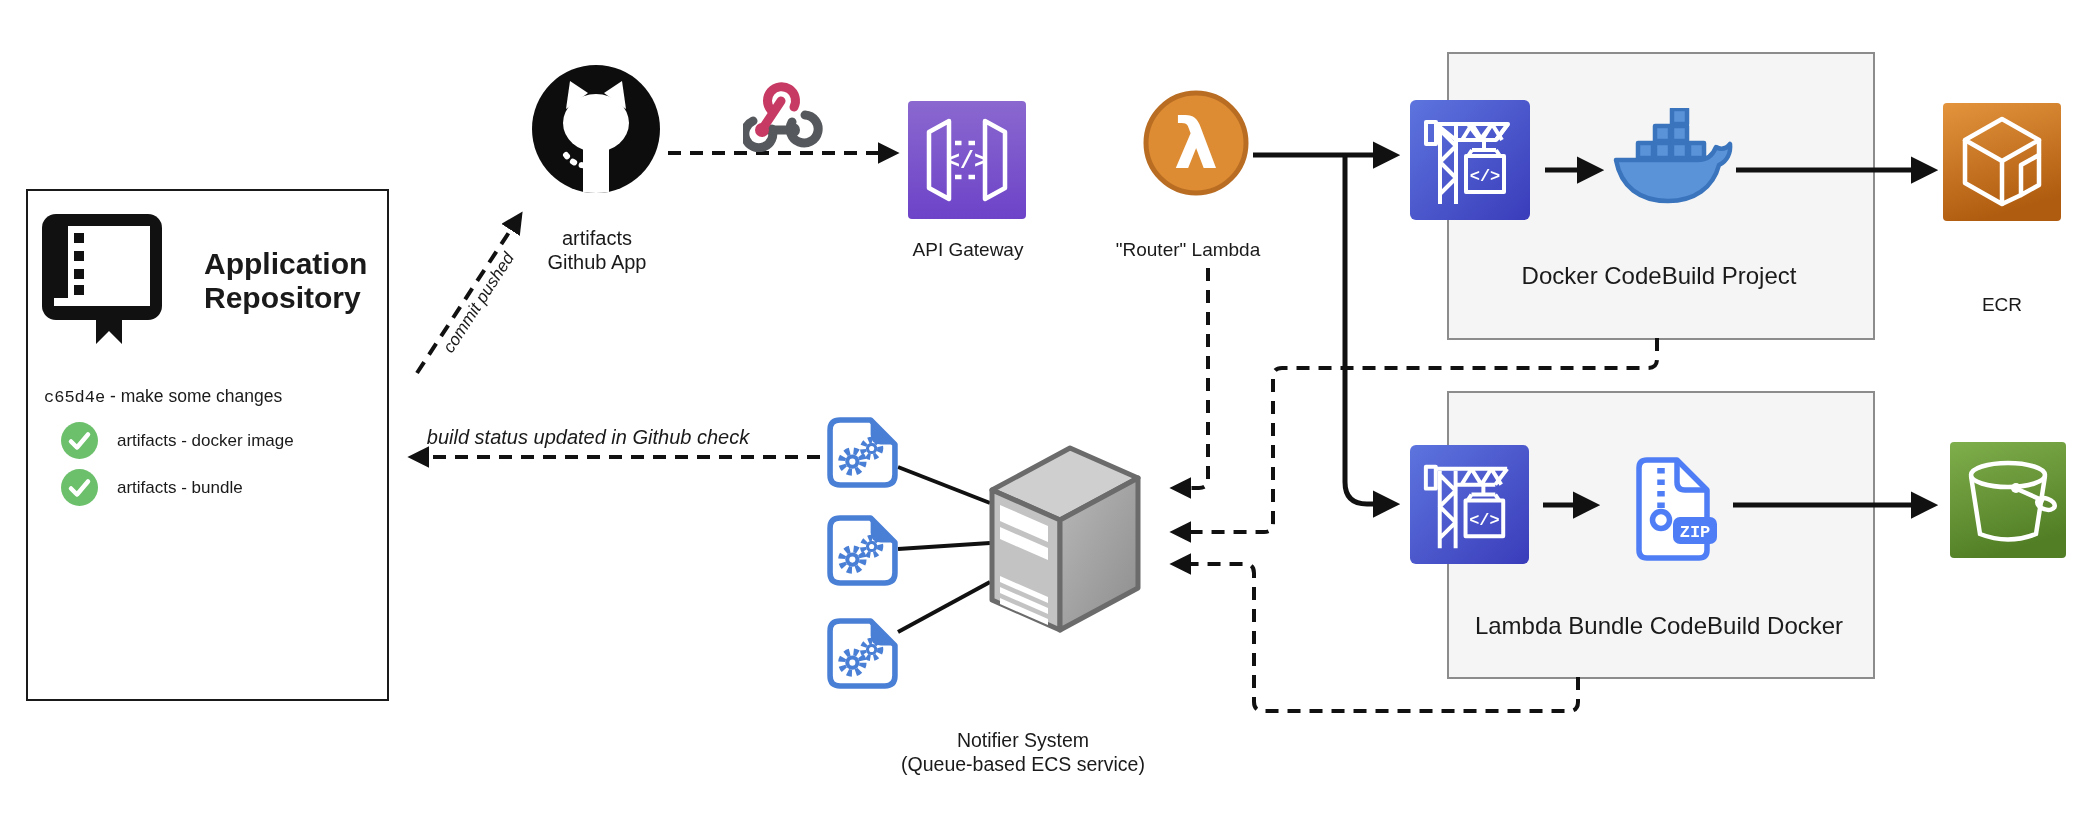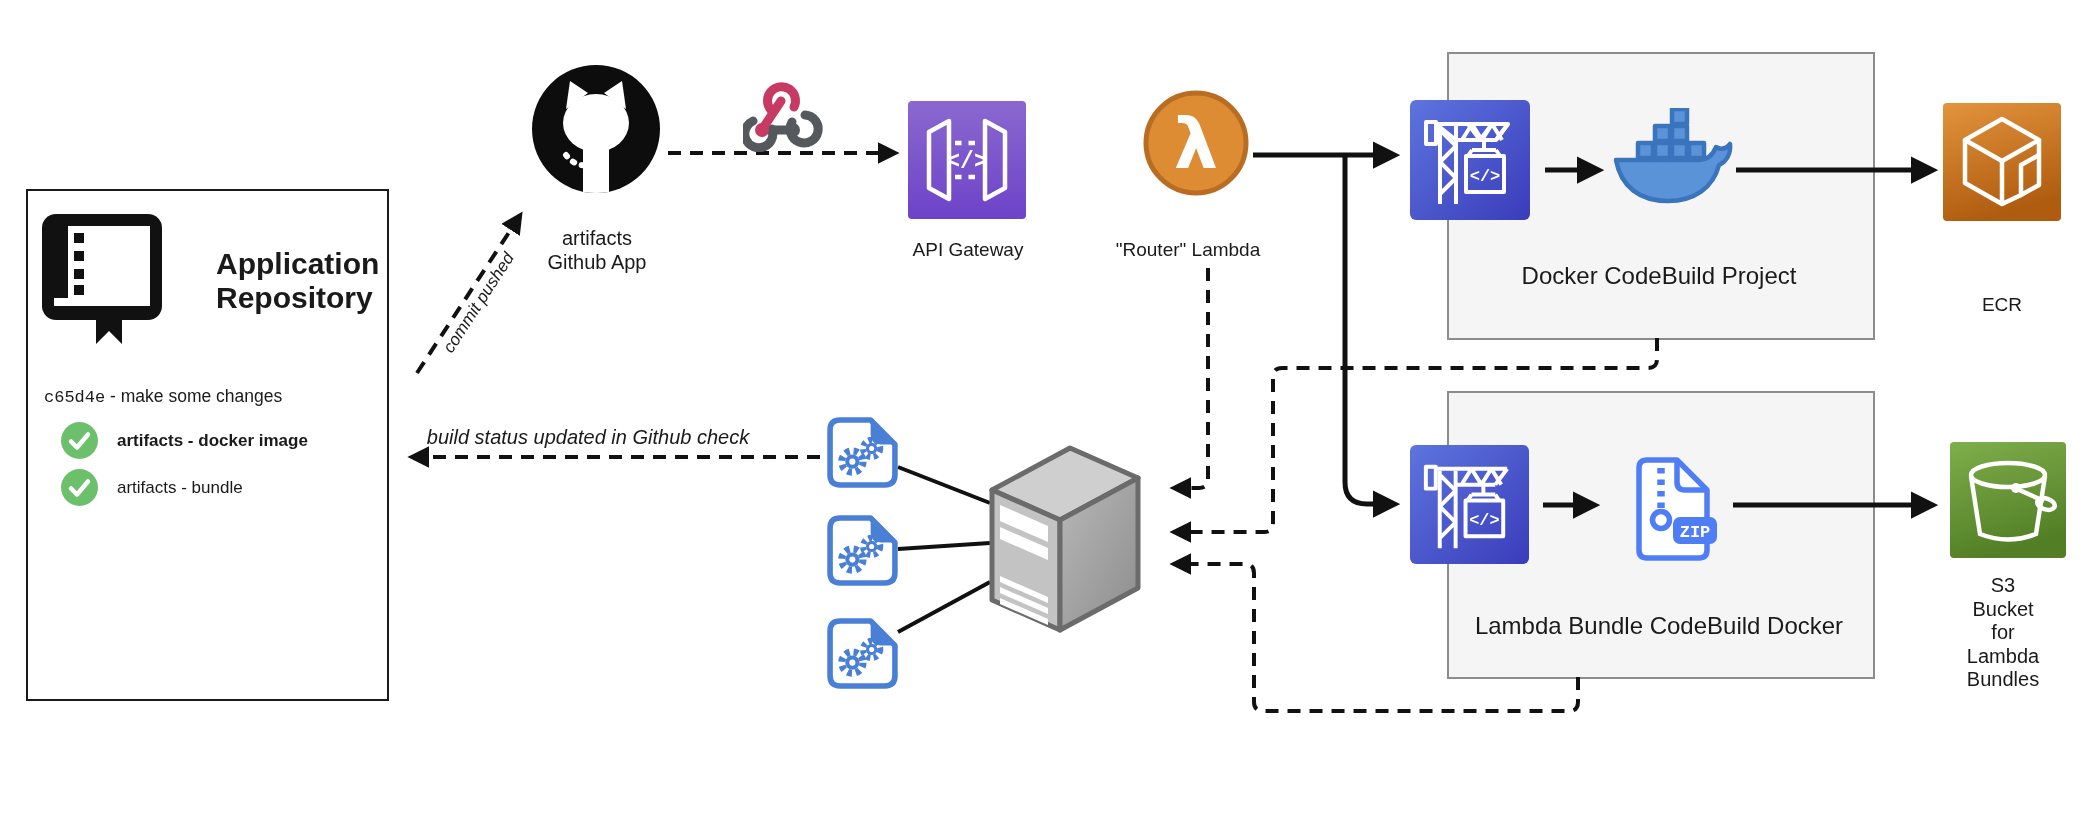--- a/index.html
+++ b/index.html
@@ -265,35 +265,34 @@
 
   <svg class="icon" style="left:61px;top:422px;" width="37" height="37" viewBox="0 0 37 37">
     <circle cx="18.5" cy="18.5" r="18.5" fill="#6cc06c"></circle>
     <polyline points="10,19.5 16,25.5 27,12.5" fill="none" stroke="#fff" stroke-width="4.5" stroke-linecap="round" stroke-linejoin="round"></polyline>
   </svg>
   <svg class="icon" style="left:61px;top:469px;" width="37" height="37" viewBox="0 0 37 37">
     <circle cx="18.5" cy="18.5" r="18.5" fill="#6cc06c"></circle>
     <polyline points="10,19.5 16,25.5 27,12.5" fill="none" stroke="#fff" stroke-width="4.5" stroke-linecap="round" stroke-linejoin="round"></polyline>
   </svg>
 
-  <div class="lbl left title" style="left:216px;top:247px;">Application
+  <div class="lbl left title" style="left:204px;top:247px;">Application
 Repository</div>
 
   <div class="lbl left" style="left:44px;top:386px;font-size:17.5px;"><span class="mono" style="font-size:17px;">c65d4e</span><span> </span><span>- make some changes</span></div>
 
-  <div class="lbl left" style="left:117px;top:431px;font-size:17px;font-weight:bold;">artifacts - docker image</div>
+  <div class="lbl left" style="left:117px;top:431px;font-size:17px;">artifacts - docker image</div>
   <div class="lbl left" style="left:117px;top:478px;font-size:17px;">artifacts - bundle</div>
 
   <div class="lbl ctr smalllbl" style="left:597px;top:227px;">artifacts
 Github App</div>
   <div class="lbl ctr nodelbl" style="left:968px;top:239px;">API Gateway</div>
   <div class="lbl ctr nodelbl" style="left:1188px;top:239px;">"Router" Lambda</div>
   <div class="lbl ctr boxlbl" style="left:1659px;top:262px;">Docker CodeBuild Project</div>
   <div class="lbl ctr nodelbl" style="left:2002px;top:250px;margin-top:44px;">ECR</div>
   <div class="lbl ctr boxlbl" style="left:1659px;top:612px;">Lambda Bundle CodeBuild Docker</div>
-  <div class="lbl ctr smalllbl" style="left:2003px;top:574px;">S3 Bucket
-for Lambda
-Bundles</div>
+  <div class="lbl ctr" style="left:1023px;top:729px;font-size:19.5px;line-height:23.5px;">Notifier System
+(Queue-based ECS service)</div>
 
   <div class="lbl ctr italic smalllbl" style="left:588px;top:426px;">build status updated in Github check</div>
   <div class="lbl rot italic" style="left:479px;top:303px;font-size:17px;white-space:nowrap;">commit pushed</div>
 
 </div>
 
 </body></html>

